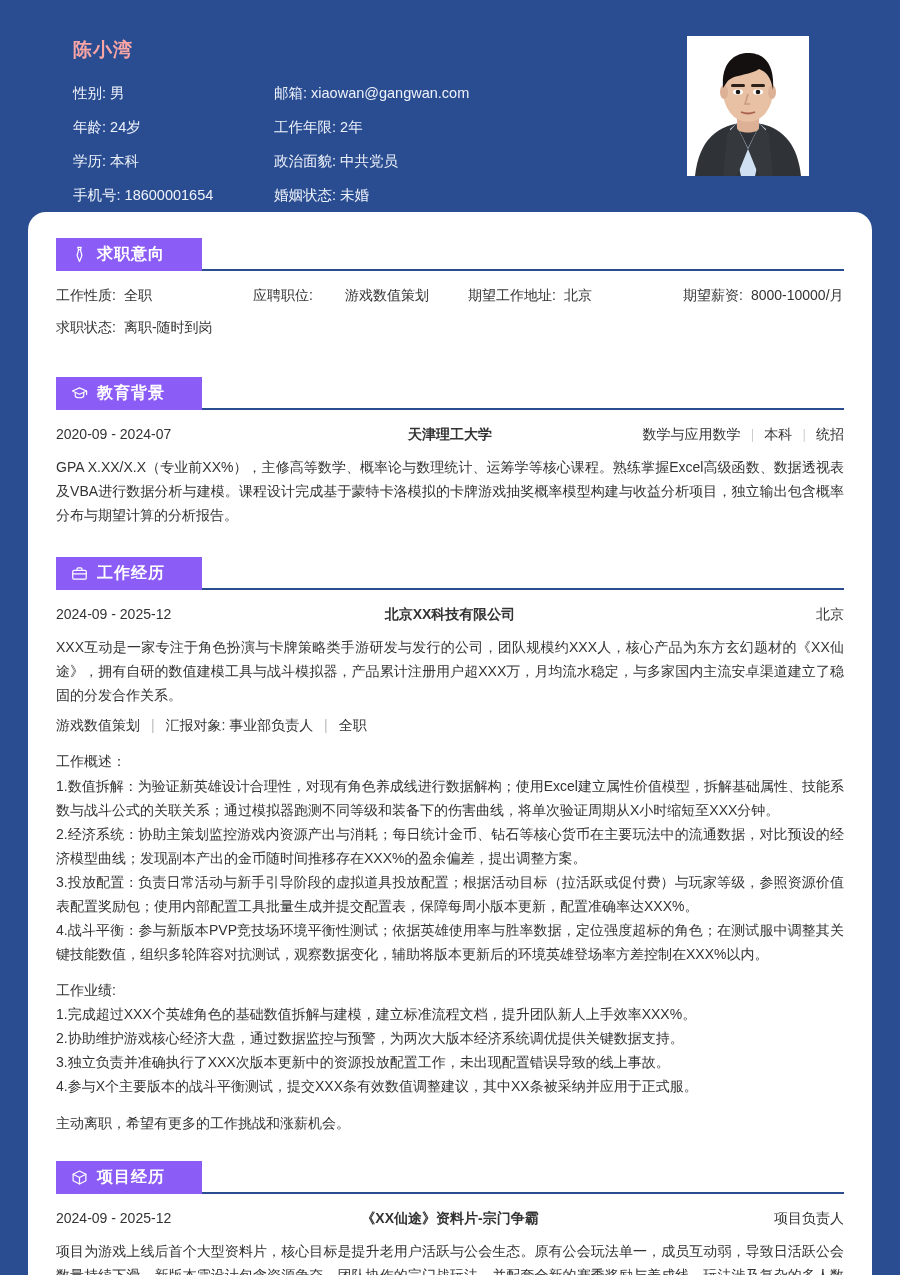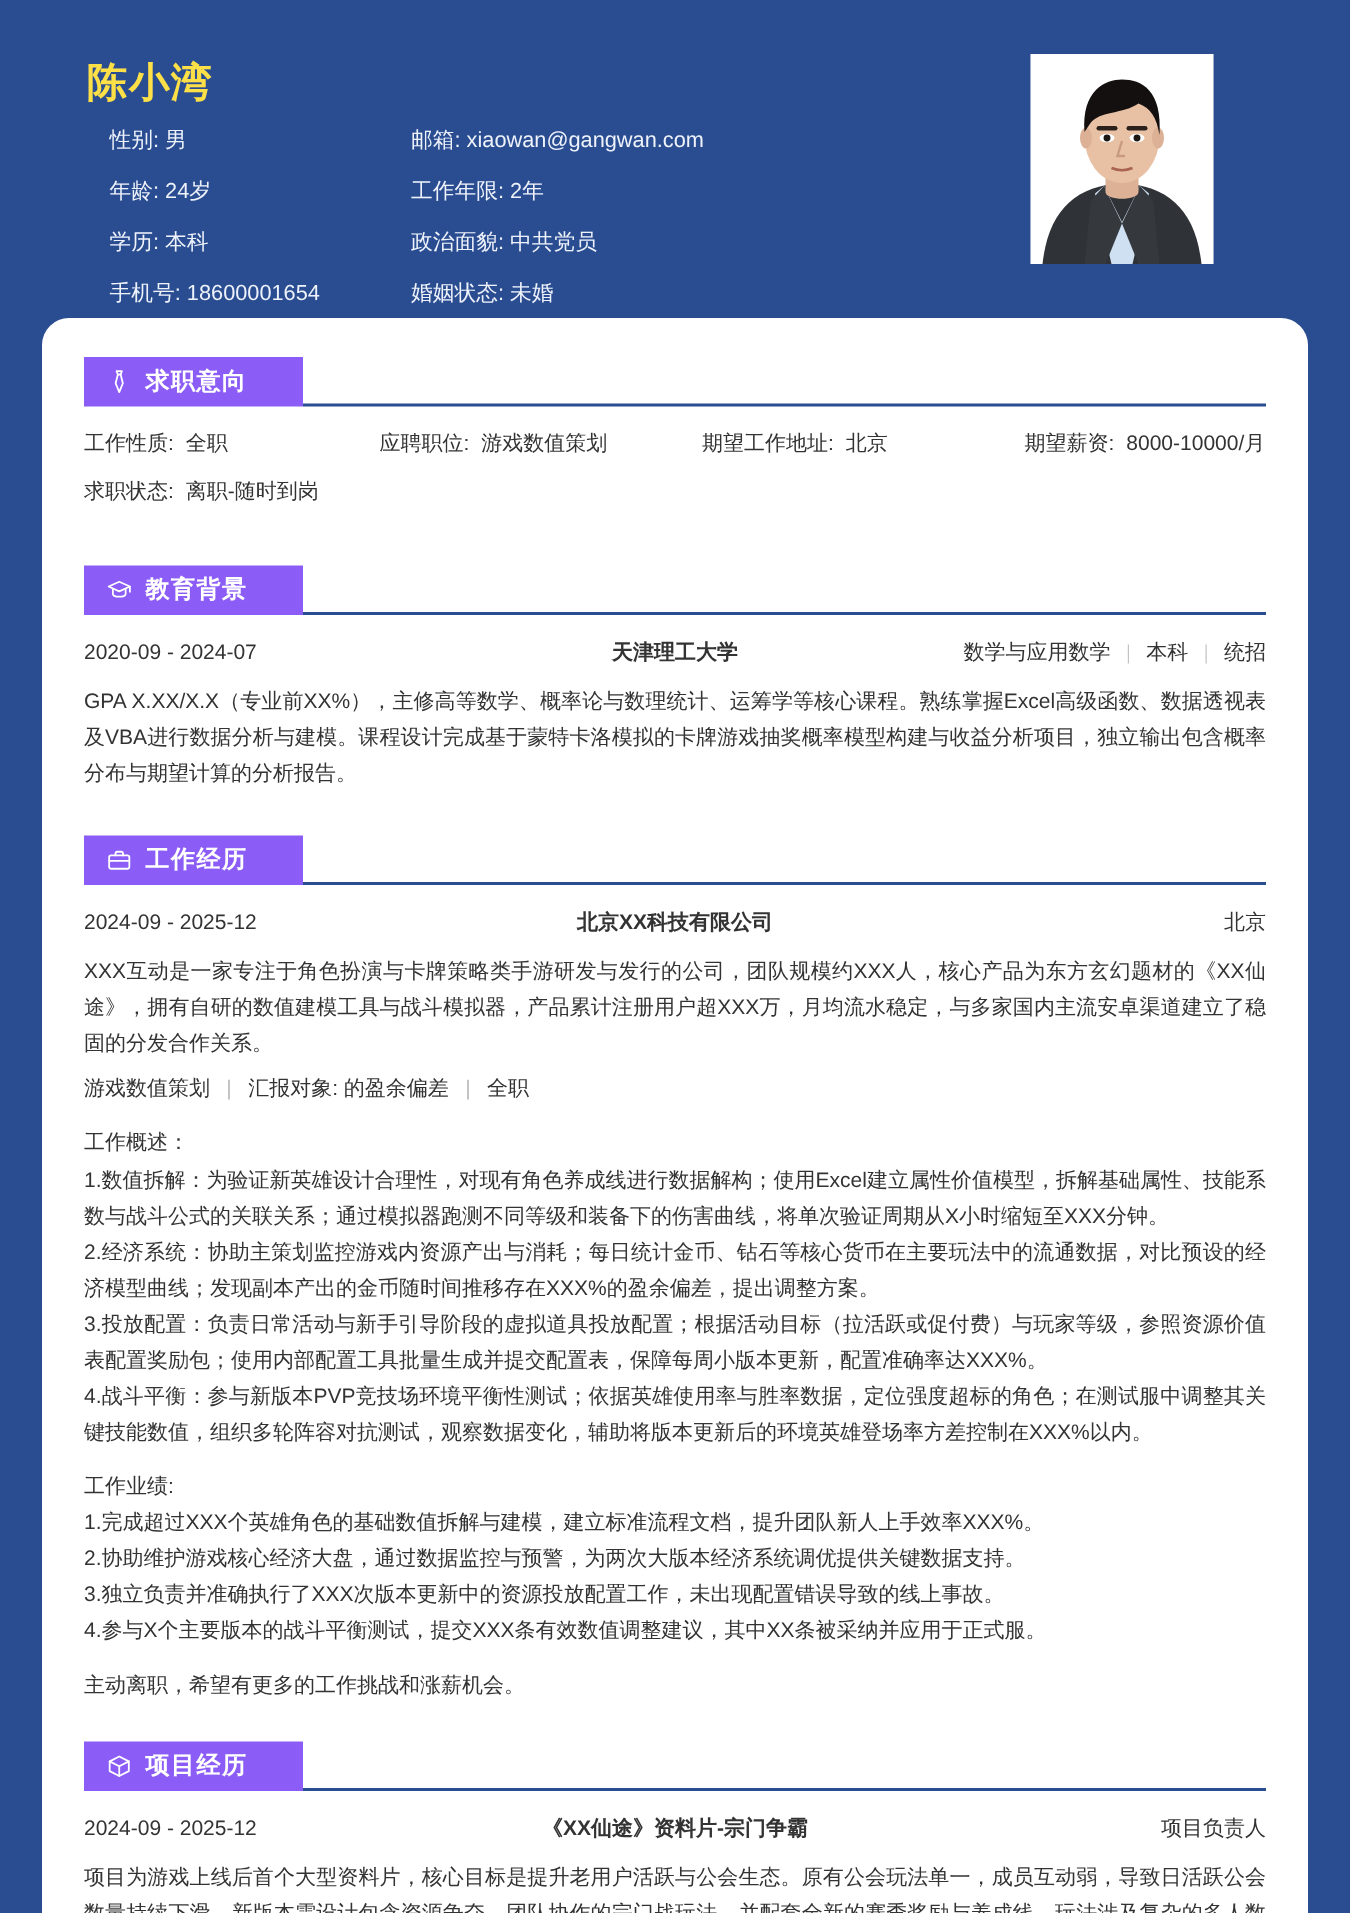--- a/index.html
+++ b/index.html
@@ -12,22 +12,22 @@
     min-height:1275px;
     position:relative;
     overflow:hidden;
   }
   .page { position:relative; width:900px; min-height:1275px; background:#2a4d91; }
 
   
   .header { position:relative; height:212px; padding:0; }
   .hdr-inner { position:relative; width:900px; height:212px; }
   .name {
-    position:absolute; left:58px; top:37px;
-    font-size:27px; font-weight:bold; color:#fde047;
+    position:absolute; left:73px; top:37px;
+    font-size:19px; font-weight:bold; color:#fca5a5;
     letter-spacing:1px;
   }
   .info-grid {
     position:absolute; left:73px; top:80px;
     width:560px;
   }
   .info-row { display:flex; margin-bottom:8px; height:26px; align-items:center;gap:16px; }
   .info-cell { font-size:14.5px; color:#eef2fa; }
   .info-cell.col1 { width:185px; }
   .info-cell.col2 { width:340px; }
@@ -82,21 +82,21 @@
   }
 
   .sec-body { padding:16px 28px 0 28px; }
 
   
   .fld-row { display:flex; margin-bottom:14px; font-size:14px; color:#333; }
   .fld { display:flex; }
   .fld .k { color:#333; }
   .fld .v { color:#333; margin-left:8px; }
   .fw-w1 { width:197px; }
-  .fw-w2 { width:215px; }
+  .fw-w2 { width:215px;gap:24px; }
   .fw-w3 { width:215px; }
 
   
   .entry-head {
     display:flex; align-items:baseline;
     font-size:14px; color:#333;
     margin-bottom:11px;
   }
   .eh-left   { width:300px; text-align:left; }
   .eh-mid    { flex:1; text-align:center;font-weight:bold; }
@@ -298,21 +298,21 @@
       <div class="sec-body">
         <div class="entry-head">
           <div class="eh-left">2024-09 - 2025-12</div>
           <div class="eh-mid">北京XX科技有限公司</div>
           <div class="eh-right">北京</div>
         </div>
         <div class="para">XXX互动是一家专注于角色扮演与卡牌策略类手游研发与发行的公司，团队规模约XXX人，核心产品为东方玄幻题材的《XX仙途》，拥有自研的数值建模工具与战斗模拟器，产品累计注册用户超XXX万，月均流水稳定，与多家国内主流安卓渠道建立了稳固的分发合作关系。</div>
         <div class="meta-line">
           <span>游戏数值策划</span>
           <span class="sep">|</span>
-          <span>汇报对象: 的盈余偏差</span>
+          <span>汇报对象: 事业部负责人</span>
           <span class="sep">|</span>
           <span>全职</span>
         </div>
 
         <div class="blk">
           <div class="lbl-line">工作概述：</div>
           <div class="bullet">1.数值拆解：为验证新英雄设计合理性，对现有角色养成线进行数据解构；使用Excel建立属性价值模型，拆解基础属性、技能系数与战斗公式的关联关系；通过模拟器跑测不同等级和装备下的伤害曲线，将单次验证周期从X小时缩短至XXX分钟。</div>
           <div class="bullet">2.经济系统：协助主策划监控游戏内资源产出与消耗；每日统计金币、钻石等核心货币在主要玩法中的流通数据，对比预设的经济模型曲线；发现副本产出的金币随时间推移存在XXX%的盈余偏差，提出调整方案。</div>
           <div class="bullet">3.投放配置：负责日常活动与新手引导阶段的虚拟道具投放配置；根据活动目标（拉活跃或促付费）与玩家等级，参照资源价值表配置奖励包；使用内部配置工具批量生成并提交配置表，保障每周小版本更新，配置准确率达XXX%。</div>
           <div class="bullet">4.战斗平衡：参与新版本PVP竞技场环境平衡性测试；依据英雄使用率与胜率数据，定位强度超标的角色；在测试服中调整其关键技能数值，组织多轮阵容对抗测试，观察数据变化，辅助将版本更新后的环境英雄登场率方差控制在XXX%以内。</div>

